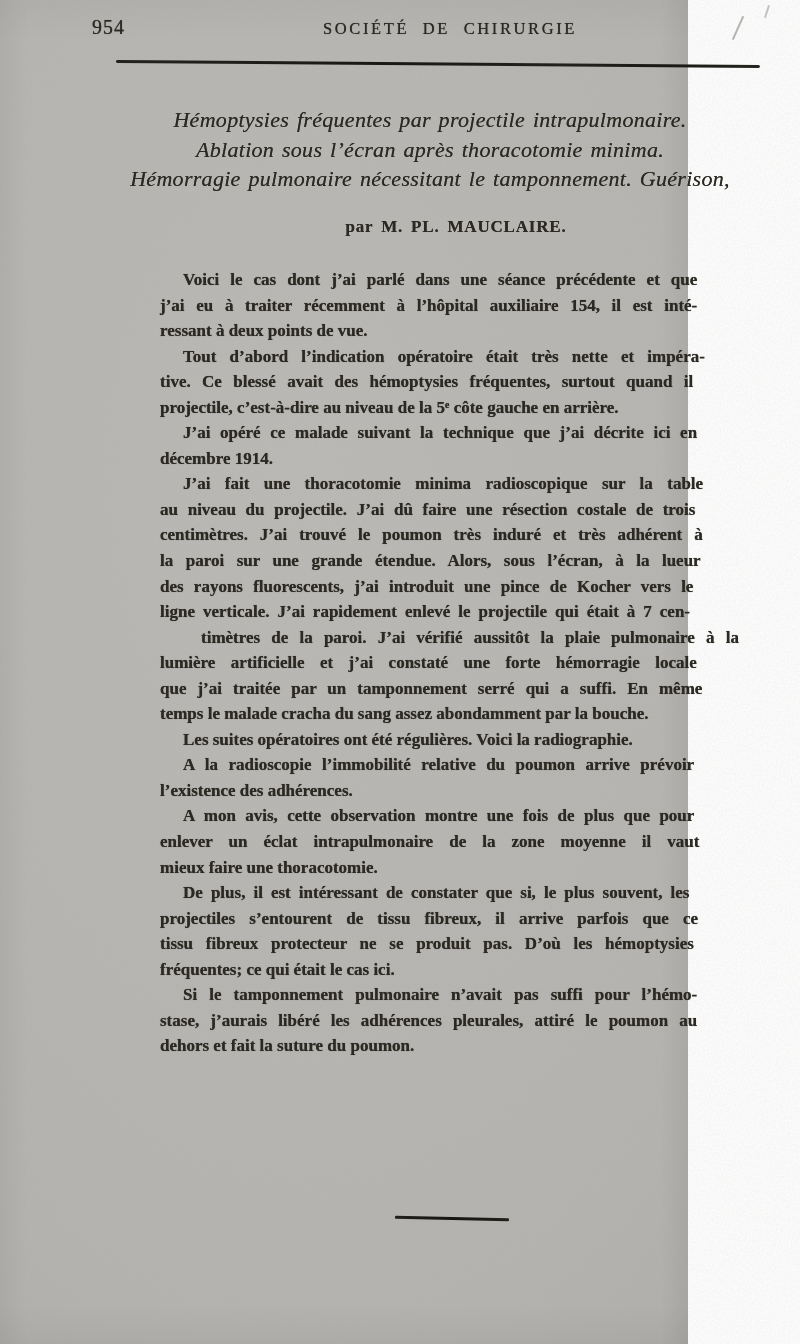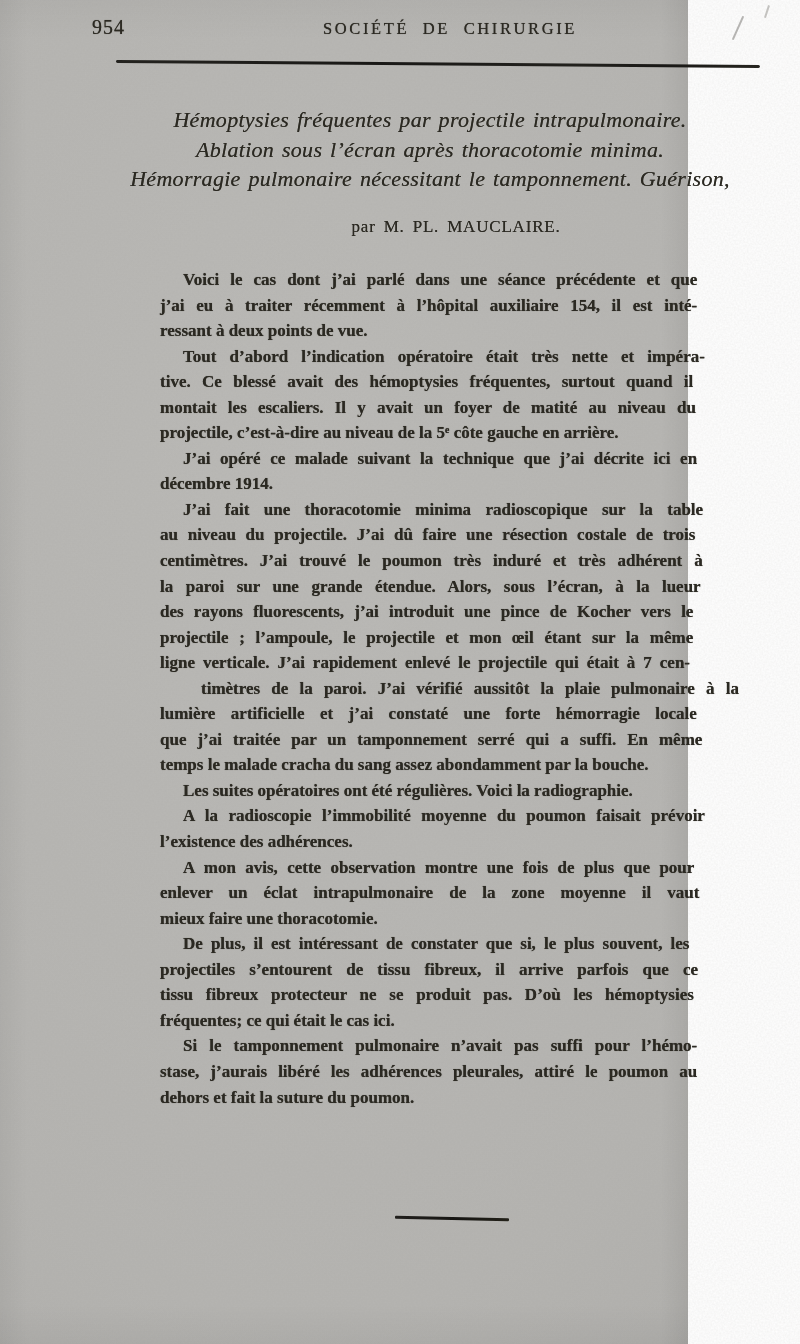--- a/index.html
+++ b/index.html
@@ -97,20 +97,21 @@
   .byline {
     position: absolute;
     left: 160px;
     top: 217px;
     width: 592px;
     text-align: center;
     font-size: 17px;
     letter-spacing: 0.8px;
     word-spacing: 3px;
     text-shadow: 0 0 0.6px rgba(43,41,34,0.8);
+    font-weight: bold;
   }
   .body-text {
     position: absolute;
     left: 160px;
     top: 267px;
     width: 592px;
     font-size: 17px;
     line-height: 25.55px;
     text-shadow: 0 0 0.7px rgba(43,41,34,0.85);
     font-weight: bold;
@@ -168,45 +169,43 @@
 
   <main class="body-text">
       <div class="paragraph">
         <div class="line first"><span style="word-spacing: 6.76px;">Voici le cas dont j’ai parlé dans une séance précédente et que</span></div>
         <div class="line"><span style="word-spacing: 7.44px;">j’ai eu à traiter récemment à l’hôpital auxiliaire 154, il est inté-</span></div>
         <div class="line"><span>ressant à deux points de vue.</span></div>
       </div>
       <div class="paragraph">
         <div class="line first"><span style="word-spacing: 8.93px;">Tout d’abord l’indication opératoire était très nette et impéra-</span></div>
         <div class="line"><span style="word-spacing: 7.14px; text-align: center;">tive. Ce blessé avait des hémoptysies fréquentes, surtout quand il</span></div>
-        <div class="line"><span style="word-spacing: 6.95px;">montait les escaliers. Il y avait un foyer de matité au niveau du</span></div>
         <div class="line"><span>projectile, c’est-à-dire au niveau de la 5ᵉ côte gauche en arrière.</span></div>
       </div>
       <div class="paragraph">
         <div class="line first"><span style="word-spacing: 5.4px;">J’ai opéré ce malade suivant la technique que j’ai décrite ici en</span></div>
         <div class="line"><span>décembre 1914.</span></div>
       </div>
       <div class="paragraph">
         <div class="line first"><span style="word-spacing: 10.16px;">J’ai fait une thoracotomie minima radioscopique sur la table</span></div>
         <div class="line"><span style="word-spacing: 5.49px;">au niveau du projectile. J’ai dû faire une résection costale de trois</span></div>
         <div class="line"><span style="word-spacing: 7.67px;">centimètres. J’ai trouvé le poumon très induré et très adhérent à</span></div>
         <div class="line"><span style="word-spacing: 8.25px; text-align: right;">la paroi sur une grande étendue. Alors, sous l’écran, à la lueur</span></div>
         <div class="line"><span style="word-spacing: 5.98px;">des rayons fluorescents, j’ai introduit une pince de Kocher vers le</span></div>
-        <div class="line"><span style="word-spacing: 6.41px;">projectile ; l’ampoule, le projectile et mon œil étant sur la même</span></div>
         <div class="line"><span style="word-spacing: 3.75px;">ligne verticale. J’ai rapidement enlevé le projectile qui était à 7 cen-</span></div>
         <div class="line"><span style="word-spacing: 6.92px; margin-left: 41px;">timètres de la paroi. J’ai vérifié aussitôt la plaie pulmonaire à la</span></div>
         <div class="line"><span style="word-spacing: 11.21px;">lumière artificielle et j’ai constaté une forte hémorragie locale</span></div>
         <div class="line"><span style="word-spacing: 6.75px;">que j’ai traitée par un tamponnement serré qui a suffi. En même</span></div>
         <div class="line"><span>temps le malade cracha du sang assez abondamment par la bouche.</span></div>
       </div>
       <div class="paragraph">
         <div class="line first"><span>Les suites opératoires ont été régulières. Voici la radiographie.</span></div>
       </div>
       <div class="paragraph">
-        <div class="line first"><span style="word-spacing: 6.21px;">A la radioscopie l’immobilité moyenne du poumon faisait prévoir</span></div>
+        <div class="line first"><span style="word-spacing: 6.21px;">A la radioscopie l’immobilité relative du poumon arrive prévoir</span></div>
         <div class="line"><span>l’existence des adhérences.</span></div>
       </div>
       <div class="paragraph">
         <div class="line first"><span style="word-spacing: 5.13px;">A mon avis, cette observation montre une fois de plus que pour</span></div>
         <div class="line"><span style="word-spacing: 11.78px;">enlever un éclat intrapulmonaire de la zone moyenne il vaut</span></div>
         <div class="line"><span>mieux faire une thoracotomie.</span></div>
       </div>
       <div class="paragraph">
         <div class="line first"><span style="word-spacing: 3.81px; margin-top: 12px;">De plus, il est intéressant de constater que si, le plus souvent, les</span></div>
         <div class="line"><span style="word-spacing: 9.84px;">projectiles s’entourent de tissu fibreux, il arrive parfois que ce</span></div>

